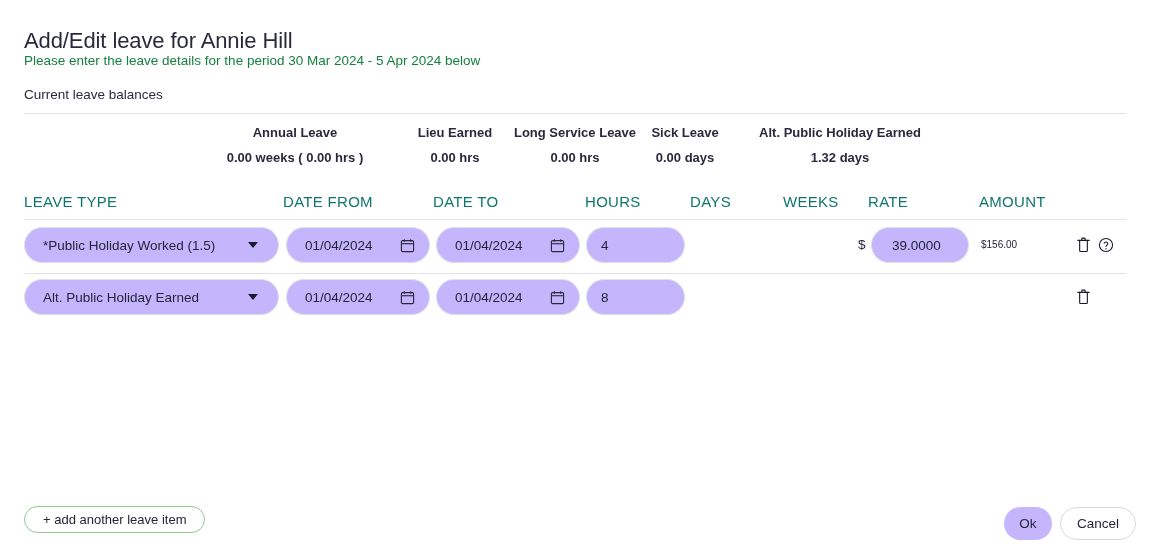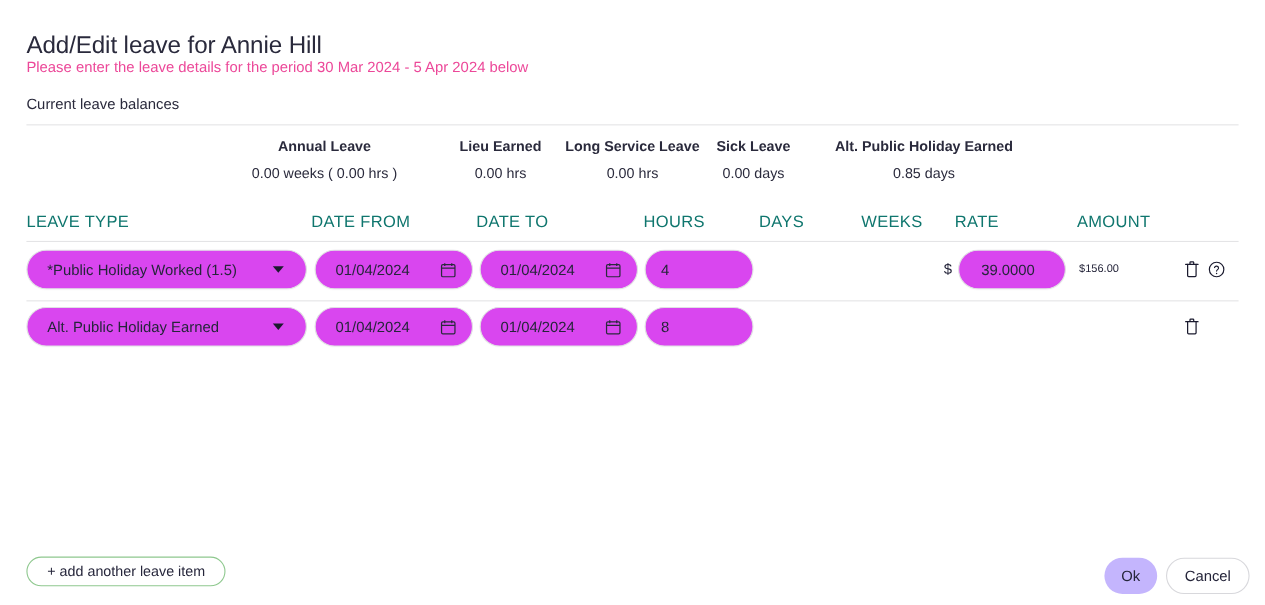--- a/index.html
+++ b/index.html
@@ -31,21 +31,21 @@
     letter-spacing: -0.1px;
     color: #2a2a3c;
     white-space: nowrap;
   }
   .subtitle {
     position: absolute;
     left: 24px;
     top: 53px;
     font-size: 13.5px;
     font-weight: 400;
-    color: #ec4899;
+    color: #15803d;
     white-space: nowrap;
   }
   .balances-title {
     position: absolute;
     left: 24px;
     top: 87px;
     font-size: 13.5px;
     font-weight: 400;
     color: #2a2a3c;
     white-space: nowrap;
@@ -76,21 +76,21 @@
     white-space: nowrap;
   }
   .bal .bal-label {
     font-size: 13px;
     font-weight: 700;
     color: #2a2a3c;
     line-height: 17px;
   }
   .bal .bal-value {
     font-size: 13px;
-    font-weight: 400;
+    font-weight: 700;
     color: #2a2a3c;
     line-height: 17px;
     margin-top: 8px;
   }
   .bal-0 { left: 181px; width: 180px; }
   .bal-1 { left: 371px; width: 120px; }
   .bal-2 { left: 451px; width: 200px; }
   .bal-3 { left: 601px; width: 120px; }
   .bal-4 { left: 691px; width: 250px; }
 
@@ -114,21 +114,21 @@
   .th-rate      { left: 868px; }
   .th-amount    { left: 979px; }
 
   
   .row { position: absolute; left: 0; width: 1150px; height: 52px; }
   .row-0 { top: 227px; }
   .row-1 { top: 279px; }
 
   .field {
     position: absolute;
-    background: #d946ef;
+    background: #c4b5fd;
     border: 1px solid #e0e0e3;
     border-radius: 22px;
     height: 36px;
     display: flex;
     align-items: center;
     font-size: 13.5px;
     color: #25253a;
     padding: 0 14px;
     box-shadow: 0 1px 1px rgba(0,0,0,0.02);
   }
@@ -275,21 +275,21 @@
     <div class="bal bal-2">
       <div class="bal-label">Long Service Leave</div>
       <div class="bal-value">0.00 hrs</div>
     </div>
     <div class="bal bal-3">
       <div class="bal-label">Sick Leave</div>
       <div class="bal-value">0.00 days</div>
     </div>
     <div class="bal bal-4">
       <div class="bal-label">Alt. Public Holiday Earned</div>
-      <div class="bal-value">0.85 days</div>
+      <div class="bal-value">1.32 days</div>
     </div>
   </div>
 
   <div class="thead">
     <div class="th th-leavetype">LEAVE TYPE</div>
     <div class="th th-datefrom">DATE FROM</div>
     <div class="th th-dateto">DATE TO</div>
     <div class="th th-hours">HOURS</div>
     <div class="th th-days">DAYS</div>
     <div class="th th-weeks">WEEKS</div>

